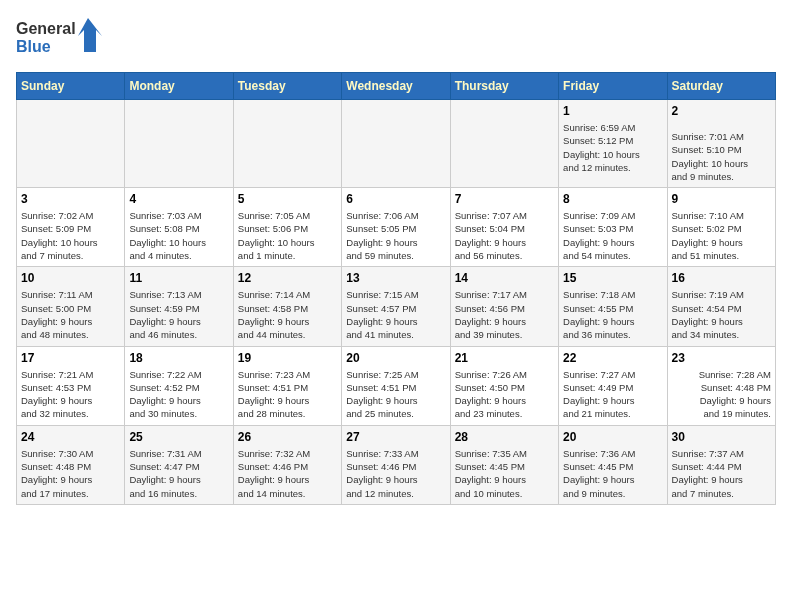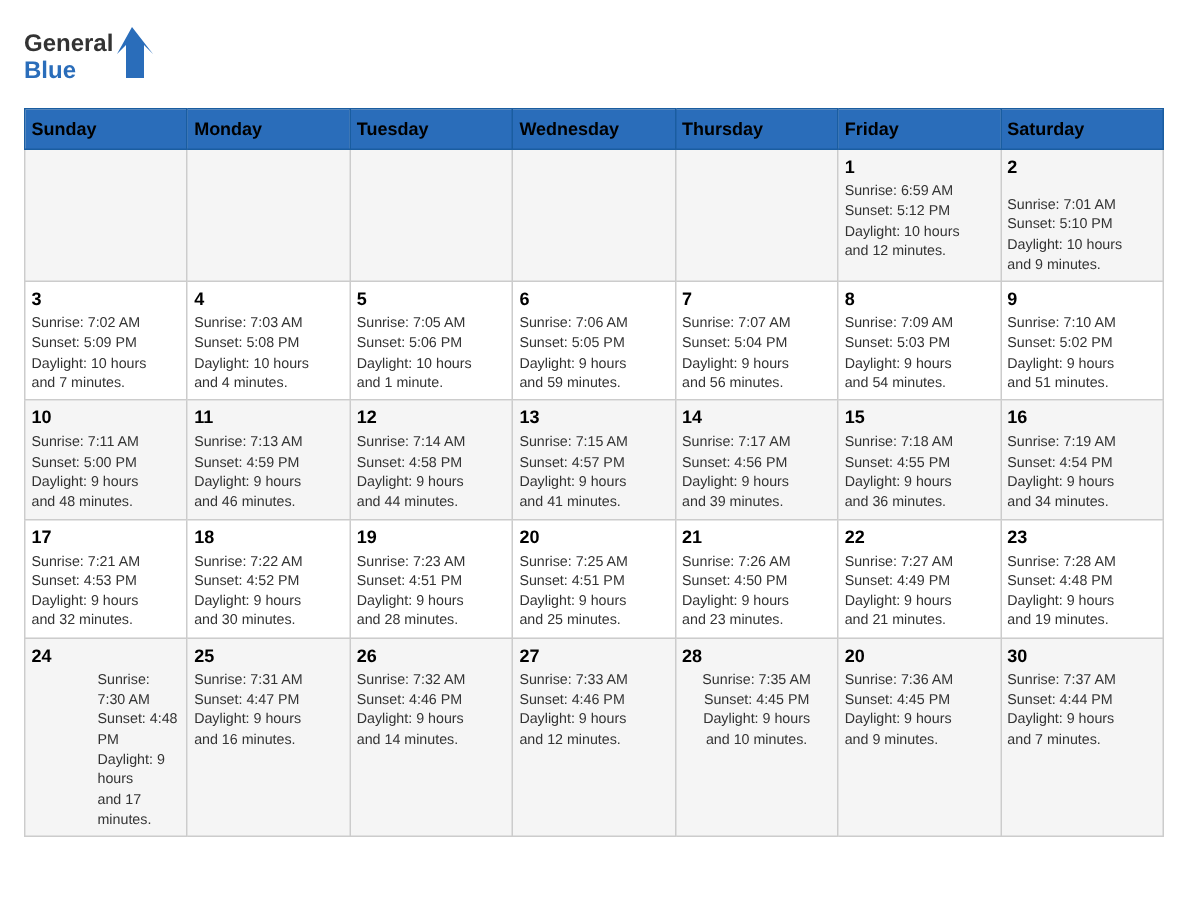--- a/index.html
+++ b/index.html
@@ -35,21 +35,21 @@
       color: #555;
       margin-top: 2px;
     }
     table {
       width: 100%;
       border-collapse: collapse;
       font-size: 10.5px;
     }
     thead tr th {
       background-color: #2a6dba;
-      color: #000000;
+      color: #fef9c3;
       padding: 6px 4px;
       text-align: left;
       font-size: 12px;
       font-weight: bold;
       border: 1px solid #1a5da0;
     }
     tbody tr td {
       border: 1px solid #ccc;
       vertical-align: top;
       padding: 4px;
@@ -269,30 +269,30 @@
         </td>
         <td>
           <span class="day-number">22</span>
           <div class="day-info" style="white-space: pre-line;">Sunrise: 7:27 AM
 Sunset: 4:49 PM
 Daylight: 9 hours
 and 21 minutes.</div>
         </td>
         <td>
           <span class="day-number">23</span>
-          <div class="day-info" style="white-space: pre-line;">Sunrise: 7:28 AM
+          <div class="day-info" style="white-space: pre-line; text-align: right;">Sunrise: 7:28 AM
 Sunset: 4:48 PM
 Daylight: 9 hours
 and 19 minutes.</div>
         </td>
       </tr>
       <tr>
         <td>
           <span class="day-number">24</span>
-          <div class="day-info" style="white-space: pre-line; margin-left: 44px;">Sunrise: 7:30 AM
+          <div class="day-info" style="white-space: pre-line;">Sunrise: 7:30 AM
 Sunset: 4:48 PM
 Daylight: 9 hours
 and 17 minutes.</div>
         </td>
         <td>
           <span class="day-number">25</span>
           <div class="day-info" style="white-space: pre-line;">Sunrise: 7:31 AM
 Sunset: 4:47 PM
 Daylight: 9 hours
 and 16 minutes.</div>
@@ -306,21 +306,21 @@
         </td>
         <td>
           <span class="day-number">27</span>
           <div class="day-info" style="white-space: pre-line;">Sunrise: 7:33 AM
 Sunset: 4:46 PM
 Daylight: 9 hours
 and 12 minutes.</div>
         </td>
         <td>
           <span class="day-number">28</span>
-          <div class="day-info" style="white-space: pre-line; text-align: center;">Sunrise: 7:35 AM
+          <div class="day-info" style="white-space: pre-line;">Sunrise: 7:35 AM
 Sunset: 4:45 PM
 Daylight: 9 hours
 and 10 minutes.</div>
         </td>
         <td>
           <span class="day-number">20</span>
           <div class="day-info" style="white-space: pre-line;">Sunrise: 7:36 AM
 Sunset: 4:45 PM
 Daylight: 9 hours
 and 9 minutes.</div>

